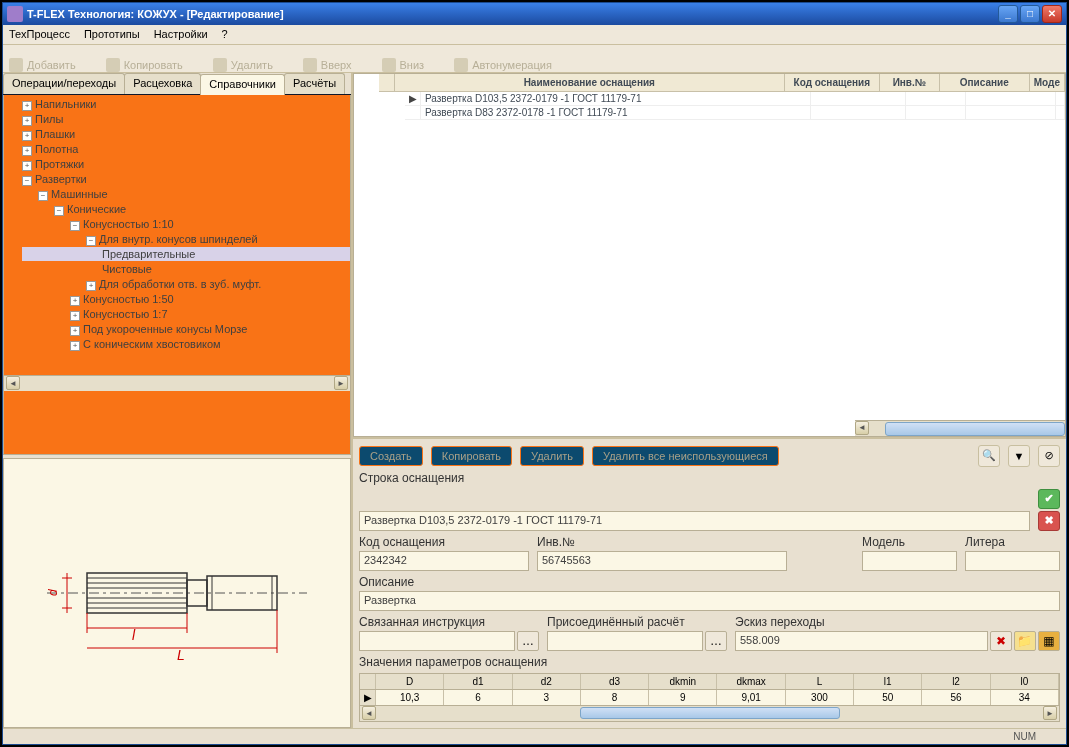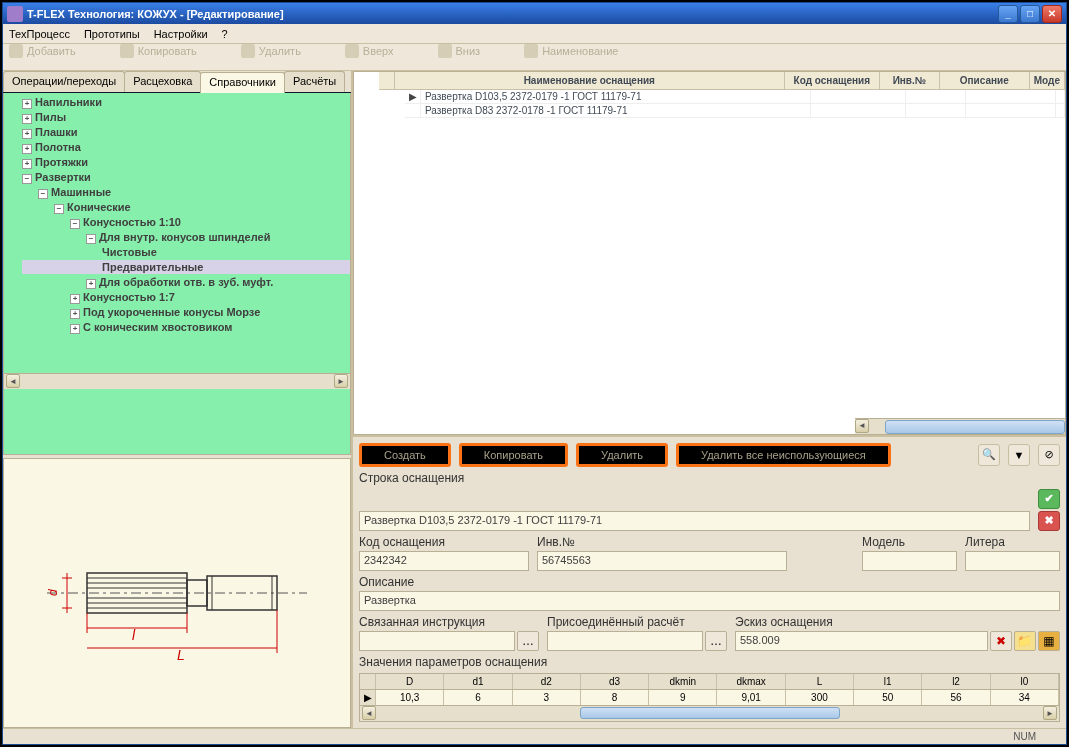--- a/index.html
+++ b/index.html
@@ -6,49 +6,49 @@
 body { font-family: Tahoma, Arial, sans-serif; font-size: 11px; background: #000; padding: 2px; }
 .window { width: 1065px; height: 743px; background: #e8e0d0; border: 1px solid #1b4a8f; display: flex; flex-direction: column; }
 .titlebar { height: 24px; background: linear-gradient(to bottom, #3a80e8, #1b4a9f); display: flex; align-items: center; padding: 0 4px; color: #fff; font-weight: bold; }
 .titlebar .icon { width: 16px; height: 16px; background: #9f7dca; border-radius: 2px; margin-right: 4px; }
 .titlebar .title { flex: 1; }
 .winbtns { display: flex; gap: 2px; }
 .winbtn { width: 20px; height: 18px; background: linear-gradient(to bottom,#67a5f5,#3b78cf); border: 1px solid #245a99; border-radius: 3px; color: #fff; font-size: 10px; display: flex; align-items: center; justify-content: center; cursor: pointer; }
 .winbtn.close { background: linear-gradient(to bottom,#f07a6a,#c83a2a); border-color:#a32818; }
 .menubar { height: 22px; background: #efe8da; display: flex; align-items: center; padding: 0 6px; gap: 14px; border-bottom: 1px solid #cabf9f; }
 .menubar span { cursor: pointer; }
-.toolbar { height: 30px; background: #efe8da; display: flex; align-items: flex-start; padding: 0 6px; gap: 44px; border-bottom: 1px solid #cabf9f; }
+.toolbar { height: 30px; background: #efe8da; display: flex; align-items: flex-end; padding: 0 6px; gap: 30px; border-bottom: 1px solid #cabf9f; }
 .toolbar .tbtn { color: #b7af97; display: flex; align-items: center; gap: 4px; }
 .toolbar .tbtn .ico { width: 14px; height: 14px; background: #d5cdb5; border-radius: 2px; }
 .content { flex: 1; display: flex; }
 .left { width: 350px; display: flex; flex-direction: column; border-right: 2px solid #cabf9f; }
 .tabs { height: 22px; display: flex; background: #e8e0d0; border-bottom: 1px solid #0f172a; }
 .tab { padding: 3px 8px; border: 1px solid #b8af95; border-bottom: none; background: #e6dfcb; margin-right: -1px; cursor: pointer; border-radius: 3px 3px 0 0; }
 .tab.active { background: #fbf7e5; position: relative; top: 1px; }
-.tree { flex: 1; background: #86efac; overflow: hidden; border: 1px solid #b8af95; border-top: none; font-weight: bold; }
+.tree { flex: 1; background: #f97316; overflow: hidden; border: 1px solid #b8af95; border-top: none; }
 .tree-inner { padding: 2px 0 2px 18px; height: 280px; overflow: hidden; }
 .node { white-space: nowrap; line-height: 14px; margin-bottom: 1px; color: #404040; }
 .node .exp { display: inline-block; width: 10px; height: 10px; border: 1px solid #999; text-align: center; line-height: 8px; font-size: 8px; margin-right: 3px; background: #fff; color: #555; }
 .node.sel { background: #d8d2e8; }
 .hscroll { height: 16px; background: #e6dfcb; border-top: 1px solid #b8af95; display: flex; align-items: center; justify-content: space-between; padding: 0 2px; }
 .sbtn { width: 14px; height: 14px; background: linear-gradient(#f5efe0,#d8cfa8); border: 1px solid #b0a785; border-radius: 2px; display: flex; align-items: center; justify-content: center; font-size: 8px; color: #555; }
 .preview { height: 270px; background: #fbf7e5; border: 1px solid #b8af95; margin-top: 3px; display: flex; align-items: center; justify-content: center; }
 .right { flex: 1; display: flex; flex-direction: column; }
 .grid-top { height: 364px; background: #fff; border: 1px solid #b8af95; display: flex; flex-direction: column; align-items: flex-end; }
 .grid-head { display: flex; background: #f0e9d4; border-bottom: 1px solid #c8c0a8; font-size: 10px; font-weight: bold; color: #404a55; }
 .gh { border-right: 1px solid #c8c0a8; padding: 3px 4px; text-align: center; }
 .grid-body { flex: 1; overflow: hidden; }
 .row { display: flex; border-bottom: 1px solid #eee; font-size: 10px; color: #404a55; }
 .row .cell { padding: 1px 4px; border-right: 1px solid #eee; white-space: nowrap; overflow: hidden; }
 .row .ptr { width: 16px; text-align: center; color: #444; }
 .grid-hscroll { height: 16px; background: #e6dfcb; border-top: 1px solid #b8af95; display: flex; }
 .grid-hscroll .thumb { height: 14px; width: 180px; background: linear-gradient(#d0e0f5,#a8c8e8); border: 1px solid #7da5c8; border-radius: 3px; margin: 1px 0 0 16px; }
 .detail { flex: 1; background: #e8e0d0; border-top: 2px solid #cabf9f; padding: 6px; display: flex; flex-direction: column; gap: 4px; overflow: hidden; }
 .detail-top { display: flex; gap: 8px; align-items: center; }
-.dbtn { padding: 3px 22px; border: 3px solid #f97316; background: #000000; border-radius: 3px; color: #a8a088; cursor:pointer; }
+.dbtn { padding: 3px 10px; border: 1px solid #f97316; background: #0c4a6e; border-radius: 3px; color: #a8a088; cursor:pointer; }
 .iconbtn { width: 22px; height: 22px; border: 1px solid #c8bfa0; background: #efe8da; border-radius: 3px; display: flex; align-items: center; justify-content: center; font-size: 11px; cursor:pointer; }
 .lbl { font-size: 12px; color: #333; }
 .field { background: #fbf7e5; border: 1px solid #b8af95; padding: 2px 4px; font-size: 11px; color: #404040; height: 20px; }
 .row2 { display: flex; gap: 8px; align-items: flex-end; }
 .col { display: flex; flex-direction: column; gap: 2px; }
 .green { width: 22px; height: 20px; background: #5cb85c; border: 1px solid #3f8f3f; border-radius: 3px; display:flex;align-items:center;justify-content:center;color:#fff;font-weight:bold;cursor:pointer; }
 .red { width: 22px; height: 20px; background: #d9534f; border: 1px solid #a83a36; border-radius: 3px; display:flex;align-items:center;justify-content:center;color:#fff;font-weight:bold;cursor:pointer; }
 .smbtn { width: 22px; height: 20px; background: #efe8da; border: 1px solid #b8af95; border-radius: 2px; display:flex;align-items:center;justify-content:center;font-size:12px;cursor:pointer; }
 .param-table { border: 1px solid #b8af95; background: #fbf7e5; }
 .param-head { display: flex; background: #e6dfcb; border-bottom: 1px solid #b8af95; }
@@ -93,21 +93,21 @@
     <div class="tbtn">
         <span class="ico"></span>
         <span>Вверх</span>
       </div>
     <div class="tbtn">
         <span class="ico"></span>
         <span>Вниз</span>
       </div>
     <div class="tbtn">
         <span class="ico"></span>
-        <span>Наименование</span>
+        <span>Автонумерация</span>
       </div>
   </div>
   <div class="content">
     <div class="left">
       <div class="tabs">
         <div class="tab">Операции/переходы</div>
         <div class="tab">Расцеховка</div>
         <div class="tab active">Справочники</div>
         <div class="tab">Расчёты</div>
       </div>
@@ -116,23 +116,24 @@
           <div class="node"><span class="exp">+</span><span>Напильники</span></div>
           <div class="node"><span class="exp">+</span><span>Пилы</span></div>
           <div class="node"><span class="exp">+</span><span>Плашки</span></div>
           <div class="node"><span class="exp">+</span><span>Полотна</span></div>
           <div class="node"><span class="exp">+</span><span>Протяжки</span></div>
           <div class="node"><span class="exp">−</span><span>Развертки</span></div>
           <div class="node" style="padding-left:16px"><span class="exp">−</span><span>Машинные</span></div>
           <div class="node" style="padding-left:32px"><span class="exp">−</span><span>Конические</span></div>
           <div class="node" style="padding-left:48px"><span class="exp">−</span><span>Конусностью 1:10</span></div>
           <div class="node" style="padding-left:64px"><span class="exp">−</span><span>Для внутр. конусов шпинделей</span></div>
+          <div class="node sel" style="padding-left:80px"><span>Предварительные</span></div>
           <div class="node" style="padding-left:80px"><span>Чистовые</span></div>
-          <div class="node sel" style="padding-left:80px"><span>Предварительные</span></div>
           <div class="node" style="padding-left:64px"><span class="exp">+</span><span>Для обработки отв. в зуб. муфт.</span></div>
+          <div class="node" style="padding-left:48px"><span class="exp">+</span><span>Конусностью 1:50</span></div>
           <div class="node" style="padding-left:48px"><span class="exp">+</span><span>Конусностью 1:7</span></div>
           <div class="node" style="padding-left:48px"><span class="exp">+</span><span>Под укороченные конусы Морзе</span></div>
           <div class="node" style="padding-left:48px"><span class="exp">+</span><span>С коническим хвостовиком</span></div>
         </div>
         <div class="hscroll">
           <div class="sbtn">◄</div>
           <div class="sbtn">►</div>
         </div>
       </div>
       <div class="preview">
@@ -247,21 +248,21 @@
             </div>
           </div>
           <div class="col" style="width:180px">
             <span class="lbl">Присоединённый расчёт</span>
             <div style="display:flex;gap:2px">
               <div class="field" style="flex:1"></div>
               <div class="smbtn">…</div>
             </div>
           </div>
           <div class="col" style="flex:1">
-            <span class="lbl">Эскиз оснащения</span>
+            <span class="lbl">Эскиз переходы</span>
             <div style="display:flex;gap:2px">
               <div class="field" style="flex:1">558.009</div>
               <div class="smbtn" style="color:#c00">✖</div>
               <div class="smbtn" style="background:#f5e090">📁</div>
               <div class="smbtn" style="background:#e8b040">▦</div>
             </div>
           </div>
         </div>
         <div class="lbl">Значения параметров оснащения</div>
         <div class="param-table">

